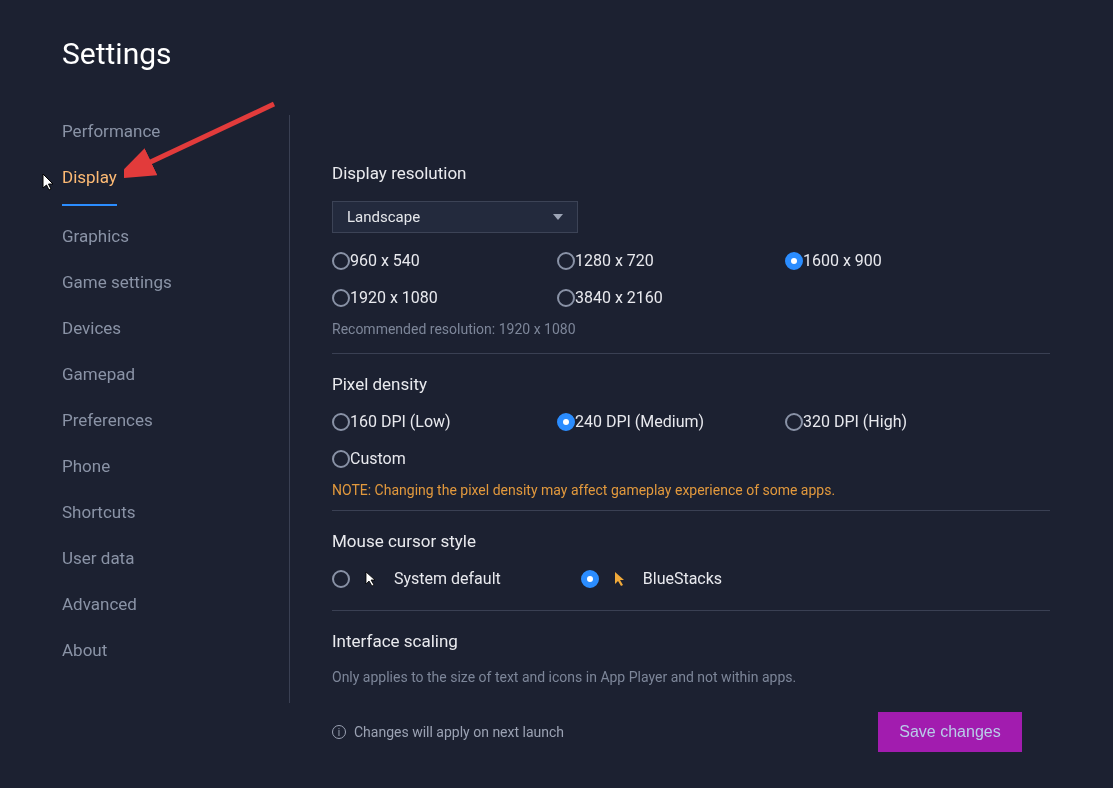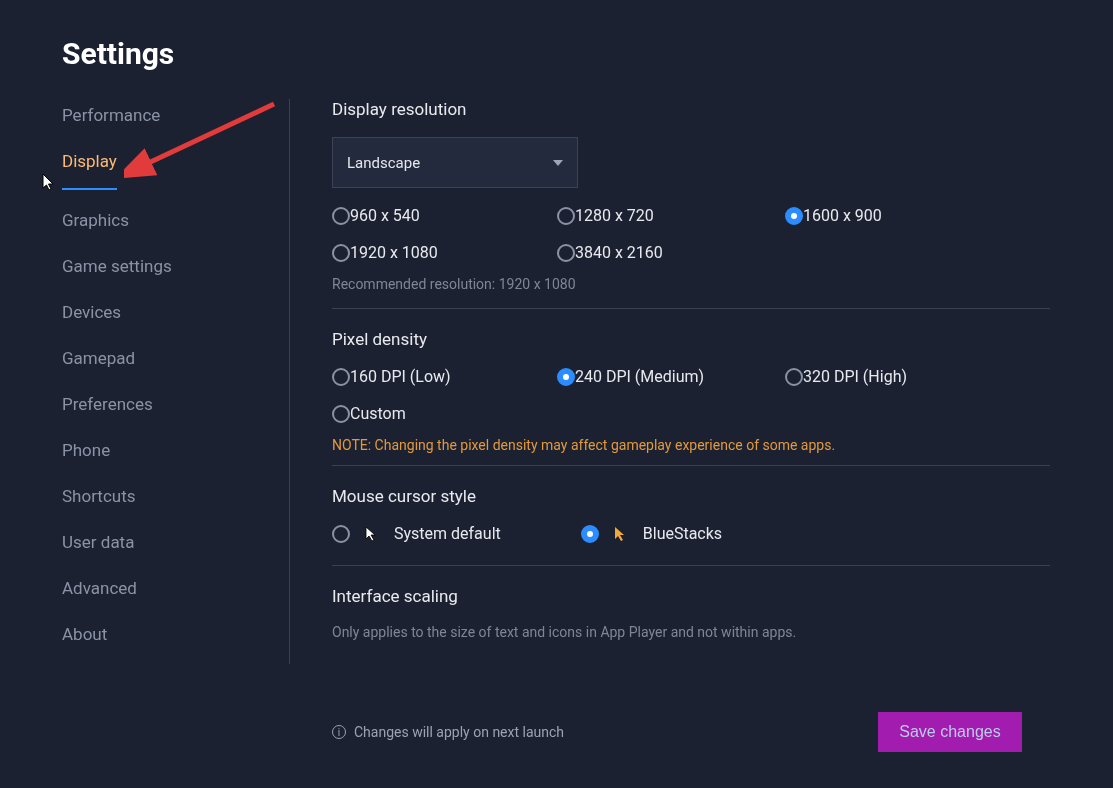--- a/index.html
+++ b/index.html
@@ -10,23 +10,23 @@
   width: 1113px;
   height: 788px;
   overflow: hidden;
 }
 .container {
   padding: 36px 0 0 62px;
   position: relative;
 }
 .title {
   font-size: 30px;
-  font-weight: 700;
+  font-weight: 400;
   color: #fff;
-  margin-bottom: 28px;
+  margin-bottom: 44px;
 }
 .layout {
   display: flex;
 }
 .sidebar {
   width: 228px;
   border-right: 1px solid #3a4053;
   padding-right: 10px;
 }
 .sidebar-item {
@@ -38,30 +38,31 @@
   display: inline-block;
 }
 .sidebar-item.active {
   color: #fdba74;
   border-bottom: 2px solid #2b8dff;
   padding-bottom: 17px;
 }
 .main {
   padding-left: 42px;
   width: 760px;
+  margin-top: 48px;
 }
 .section { margin-bottom: 18px; }
 .section-title {
   font-size: 17px;
   color: #e9eaee;
   margin-bottom: 18px;
 }
 .select {
   width: 246px;
-  height: 51px;
+  height: 32px;
   border: 1px solid #3c4356;
   background: #232a3d;
   color: #e5e7eb;
   font-size: 15px;
   padding: 0 14px;
   display: flex;
   align-items: center;
   justify-content: space-between;
   cursor: pointer;
   margin-bottom: 18px;

